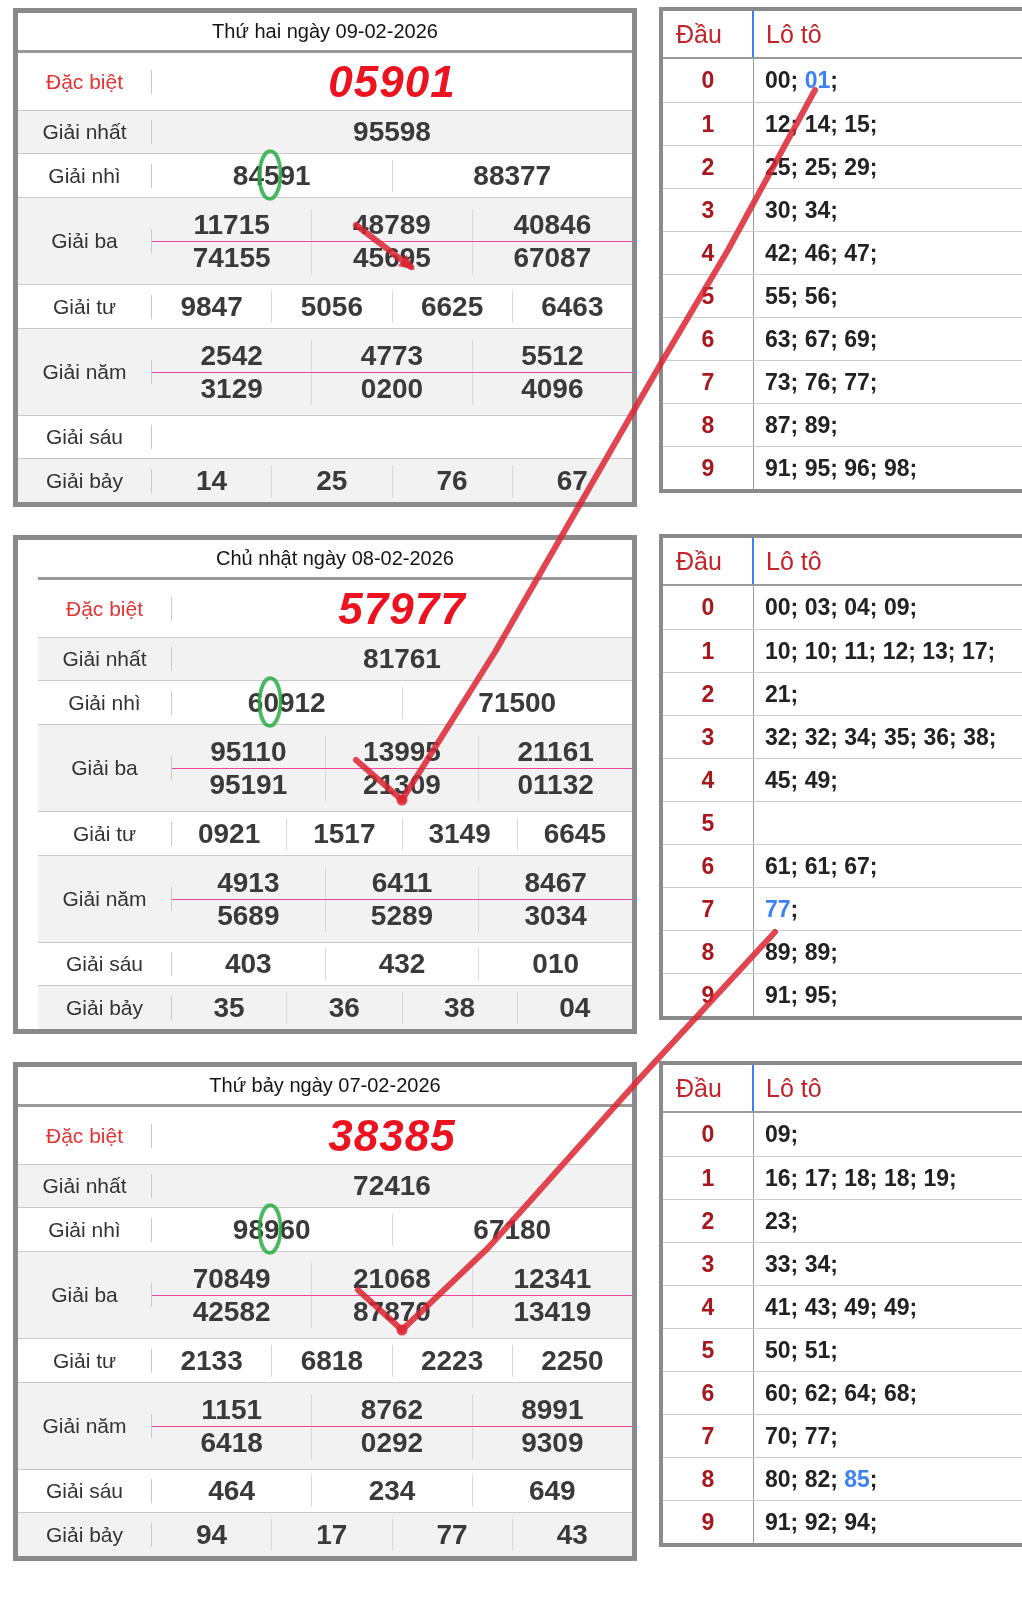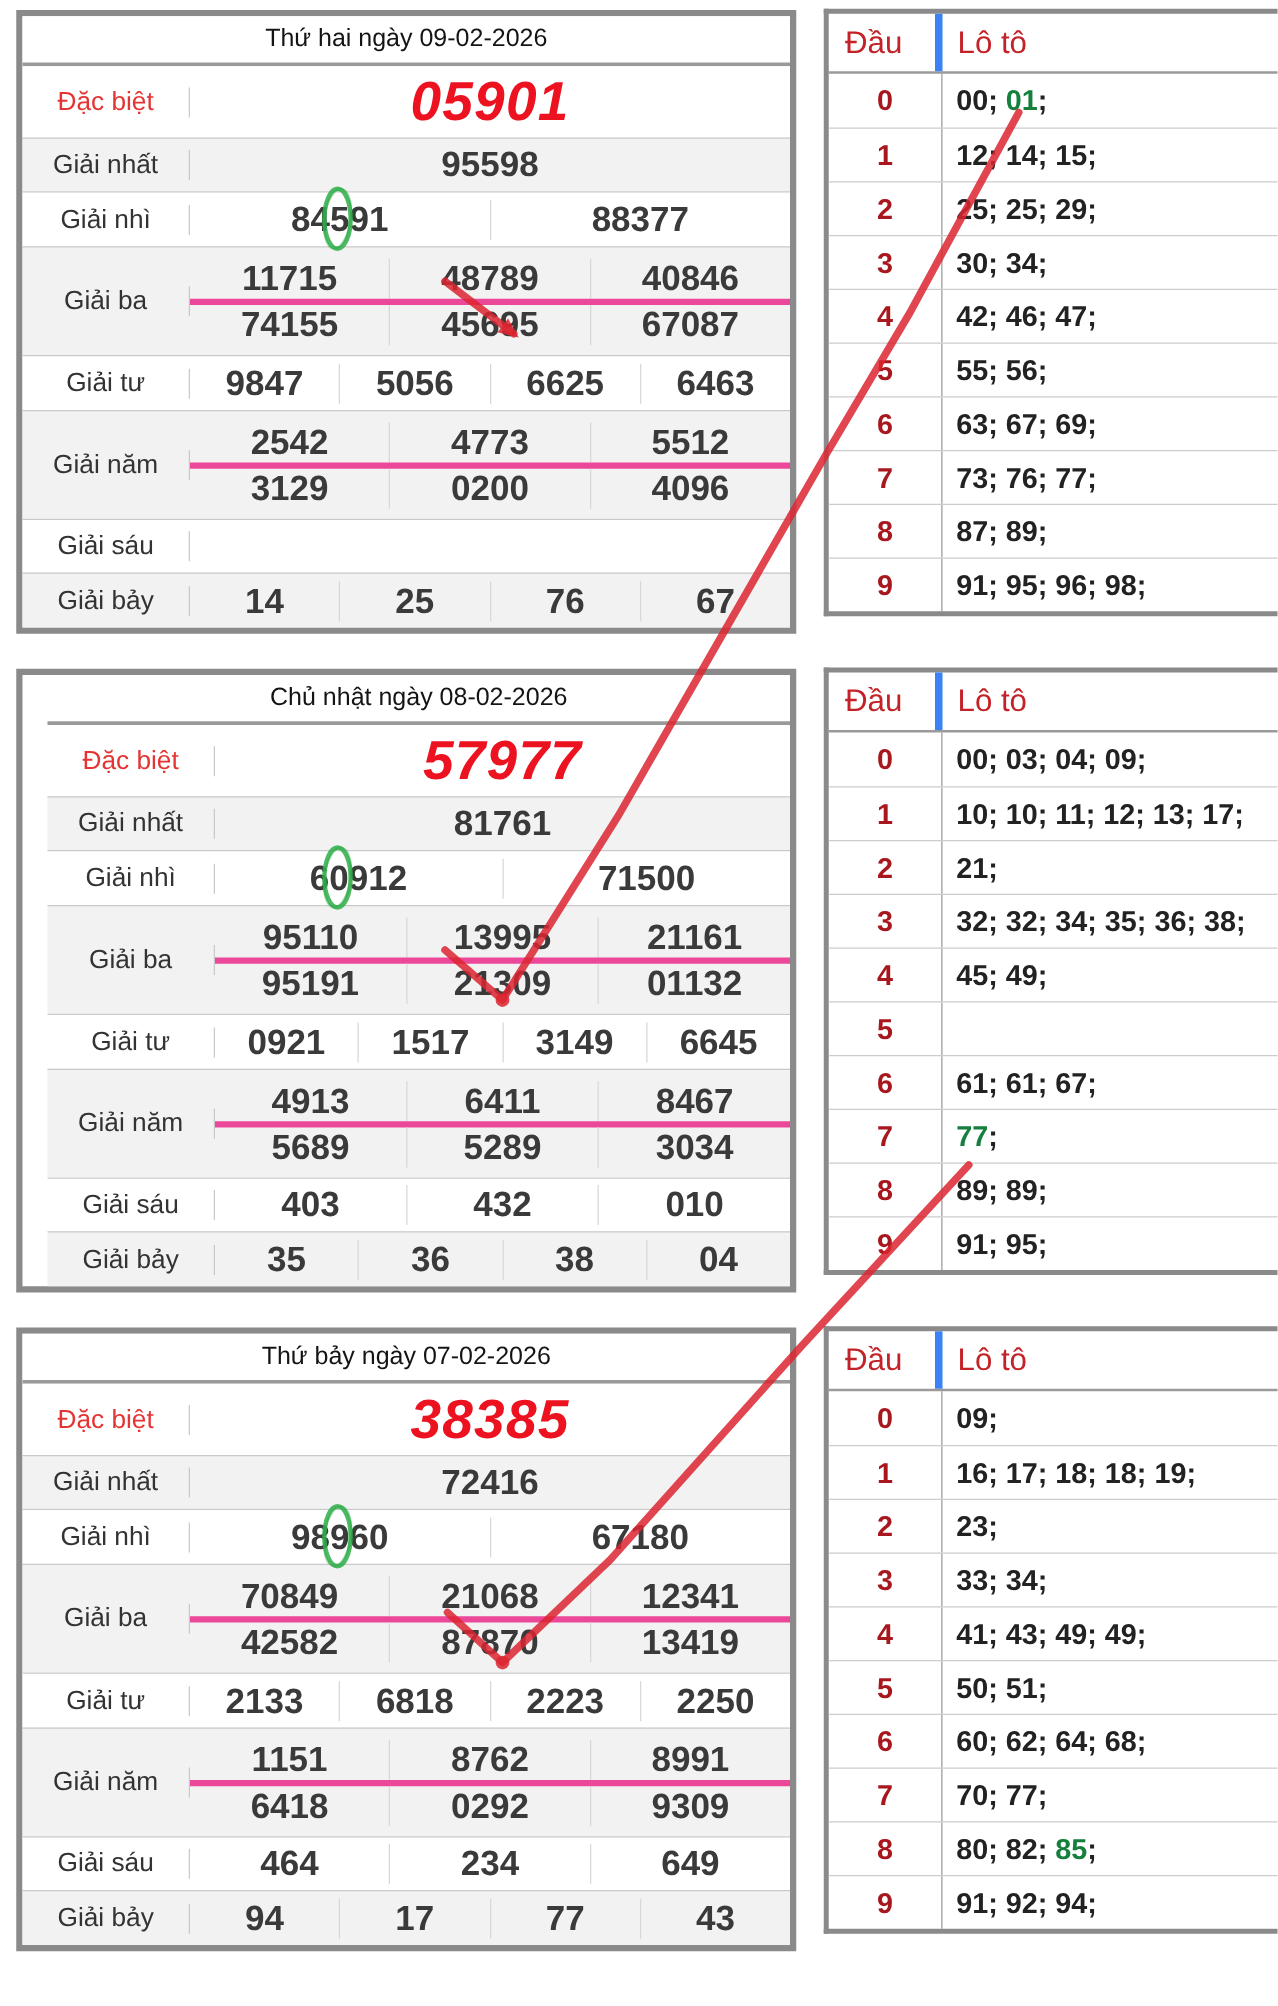--- a/index.html
+++ b/index.html
@@ -26,55 +26,55 @@
   .rt-row.striped { background: #f2f2f2; }
   .rt-label {
     width: 134px; min-width: 134px;
     display: flex; align-items: center; justify-content: center;
     font-size: 21px; color: #333;
     border-right: 1px solid #c9c9c9;
   }
   .rt-label.red { color: #e43434; }
   .rt-values { flex: 1; display: flex; flex-direction: column; }
   .rt-line { flex: 1; display: flex; }
-  .rt-line.sub { border-top: 5px solid #ec4899; }
+  .rt-line.sub { border-top: 1px solid #ec4899; }
   .rt-cell {
     flex: 1; display: flex; align-items: center; justify-content: center;
     font-weight: bold; font-size: 28px; color: #3a3a3a;
   }
   .rt-cell + .rt-cell { border-left: 1px solid #d8d8d8; }
   .rt-cell.special { font-size: 44px; color: #ec1220; letter-spacing: 1px; font-style: italic; }
 
   
   .loto-table {
     position: absolute; left: 659px; width: 367px;
     border: 4px solid #8a8a8a; border-right: none; background: #fff;
   }
   .lt-header { display: flex; height: 48px; border-bottom: 2px solid #9a9a9a; }
   .lt-dau-h {
-    width: 91px; min-width: 91px; border-right: 6px solid #3b82f6;
+    width: 91px; min-width: 91px; border-right: 2px solid #3b82f6;
     display: flex; align-items: center; padding-left: 13px;
     font-size: 25px; color: #c32328;
   }
   .lt-loto-h {
     flex: 1; display: flex; align-items: center; padding-left: 12px;
     font-size: 25px; color: #c32328;
   }
   .lt-row { display: flex; height: 43px; border-top: 1px solid #ccc; }
   .lt-row:nth-child(2) { border-top: none; }
   .lt-dau {
     width: 91px; min-width: 91px; border-right: 1px solid #999;
     display: flex; align-items: center; justify-content: center;
     font-weight: bold; font-size: 23px; color: #a8171d;
   }
   .lt-loto {
     flex: 1; display: flex; align-items: center; padding-left: 11px;
     font-weight: bold; font-size: 23px; color: #222; white-space: pre;
   }
-  .lt-loto .red { color: #15803d; }
+  .lt-loto .red { color: #3b82f6; }
 
   
   #overlay {
     position: absolute; left: 0; top: 0;
     pointer-events: none; z-index: 20;
   }
 </style>
 </head>
 <body>
 

